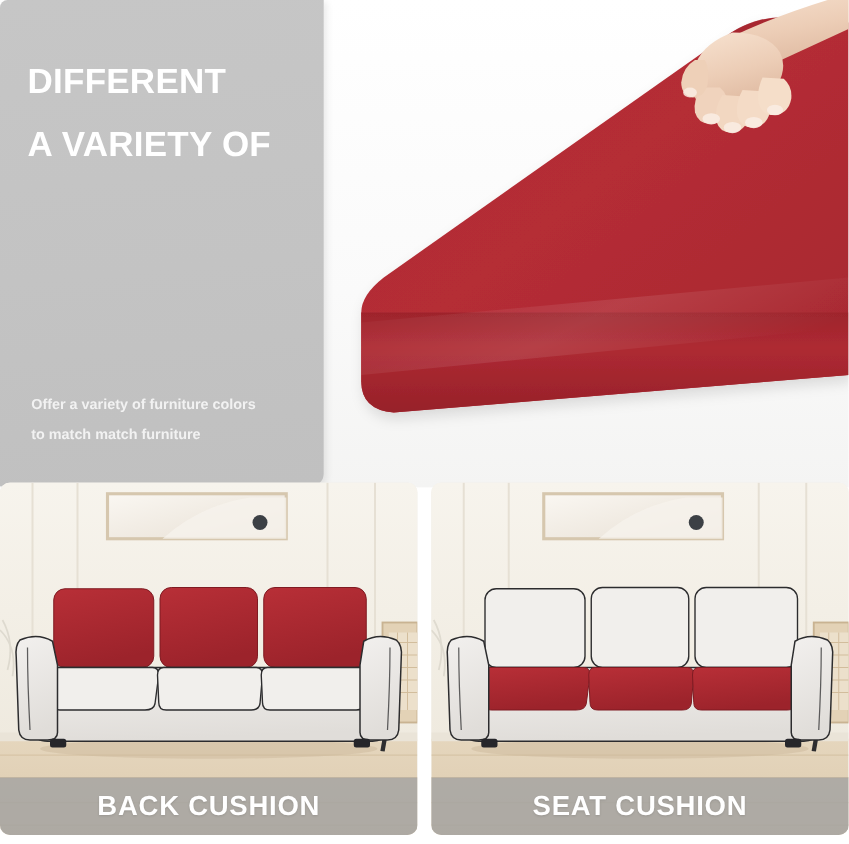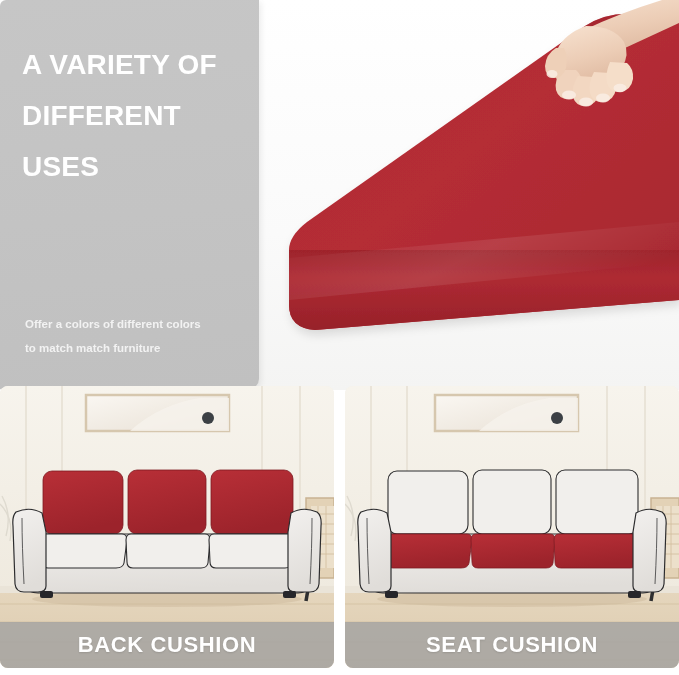--- a/index.html
+++ b/index.html
@@ -169,26 +169,25 @@
 
       <ellipse cx="29" cy="103" rx="7" ry="4.5" fill="#f9ece2" opacity="0.9"></ellipse>
       <ellipse cx="46" cy="110" rx="7" ry="4.5" fill="#f9ece2" opacity="0.9"></ellipse>
       <ellipse cx="63" cy="106" rx="7" ry="4.5" fill="#f9ece2" opacity="0.9"></ellipse>
       <ellipse cx="80" cy="96" rx="6.5" ry="4.2" fill="#f9ece2" opacity="0.9"></ellipse>
       <ellipse cx="12" cy="82" rx="5.5" ry="4" fill="#f9ece2" opacity="0.85"></ellipse>
     </svg>
 
     <div class="gray-card">
       <div class="headline">
+        <span class="hl-line">DIFFERENT</span>
         <span class="hl-line">A VARIETY OF</span>
-        <span class="hl-line">DIFFERENT</span>
-        <span class="hl-line">USES</span>
       </div>
       <div class="subtext">
-        <span class="sub-line">Offer a colors of different colors</span>
+        <span class="sub-line">Offer a variety of furniture colors</span>
         <span class="sub-line">to match match furniture</span>
       </div>
     </div>
   </section>
 
   <section class="panels">
 
     <div class="panel panel-left">
       <div class="scene">
         <svg class="scene-svg" viewBox="0 0 334 282">

